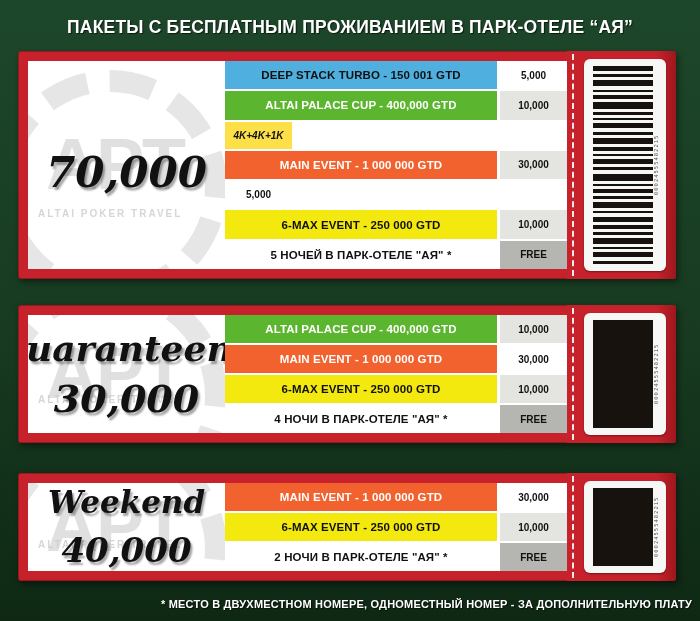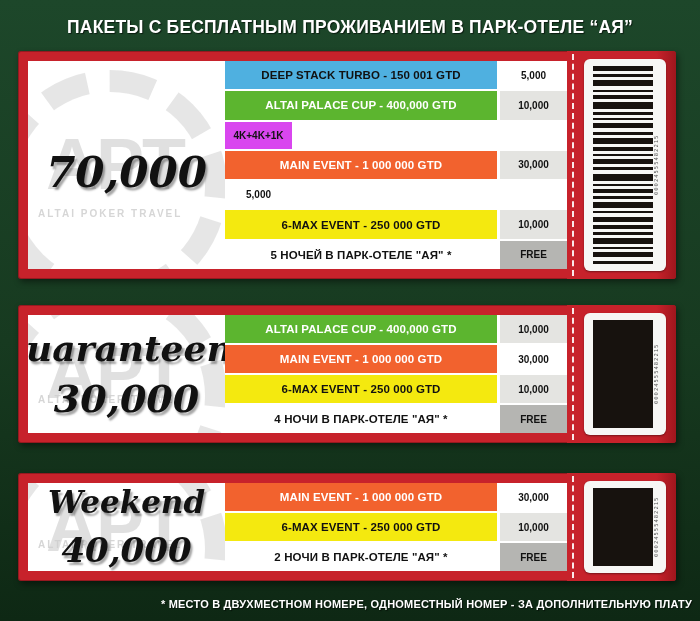--- a/index.html
+++ b/index.html
@@ -184,21 +184,21 @@
       <div class="rows">
         <div class="row">
           <div class="band" style="background: rgb(79, 176, 224); color: rgb(17, 17, 17);">DEEP STACK TURBO - 150 001  GTD</div>
           <div class="value" style="background: rgb(255, 255, 255);">5,000</div>
         </div>
         <div class="row">
           <div class="band" style="background: rgb(92, 181, 47); color: rgb(255, 255, 255);">ALTAI PALACE CUP - 400,000 GTD</div>
           <div class="value" style="background: rgb(228, 228, 225);">10,000</div>
         </div>
         <div class="row">
-          <div class="value" style="background: #d946ef;">4K+4K+1K</div>
+          <div class="value" style="background: #fde047; font-style: italic;">4K+4K+1K</div>
         </div>
         <div class="row">
           <div class="band" style="background: rgb(242, 98, 46); color: rgb(255, 255, 255);">MAIN EVENT - 1 000 000 GTD</div>
           <div class="value" style="background: rgb(228, 228, 225);">30,000</div>
         </div>
         <div class="row">
           <div class="value" style="background: rgb(255, 255, 255);">5,000</div>
         </div>
         <div class="row">
           <div class="band" style="background: rgb(244, 233, 15); color: rgb(17, 17, 17);">6-MAX EVENT - 250 000 GTD</div>

